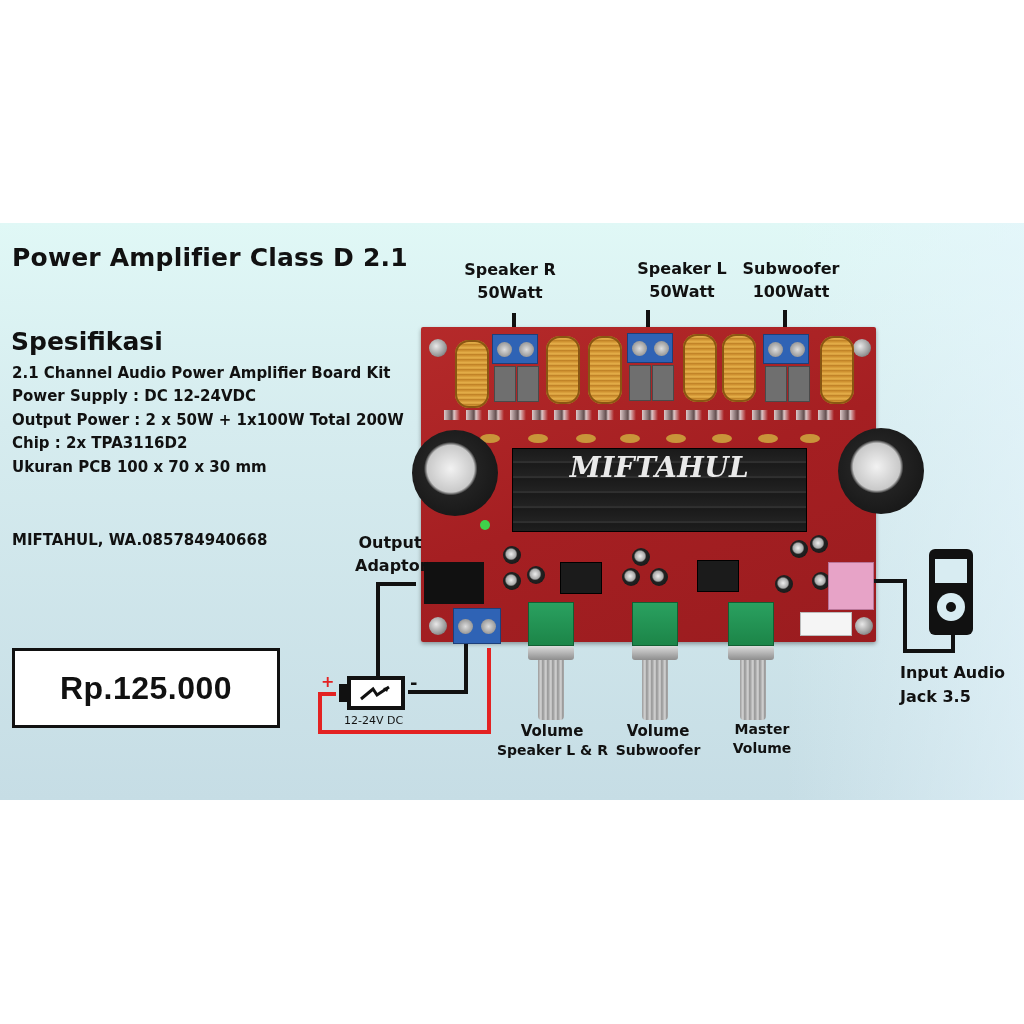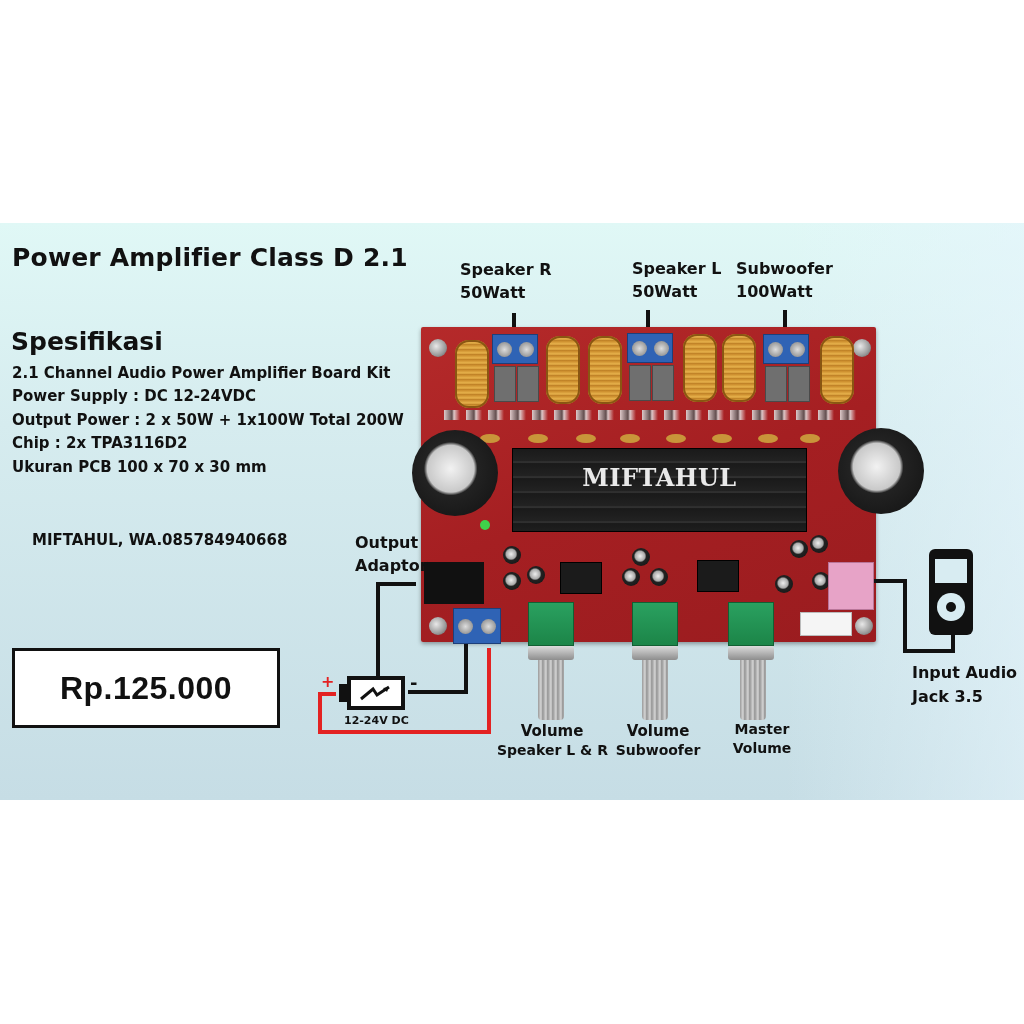--- a/index.html
+++ b/index.html
@@ -7,46 +7,46 @@
          font-family:"DejaVu Sans", sans-serif; color:#111; }
   .photo { position:absolute; left:0; top:223px; width:1024px; height:577px;
            background:linear-gradient(180deg,#e0f8f6 0%,#d6ecef 35%,#c6dde5 100%); }
   .photo::after { content:""; position:absolute; right:0; top:0; width:240px; height:100%;
            background:linear-gradient(90deg, rgba(255,255,255,0) 0%, rgba(230,245,252,0.6) 100%); }
   .abs { position:absolute; }
   .title { left:12px; top:243px; font-size:25px; font-weight:bold; letter-spacing:0.2px; }
   .spec-h { left:11px; top:327px; font-size:25px; font-weight:bold; }
   .spec-list { left:12px; top:362px; font-size:15px; font-weight:bold; line-height:23.4px; }
   .spec-list div { white-space:nowrap; }
-  .contact { left:12px; top:531px; font-size:15px; font-weight:bold;margin-left:20px; }
+  .contact { left:12px; top:531px; font-size:15px; font-weight:bold; }
   .price-box { left:12px; top:648px; width:268px; height:80px; background:#fff; border:3px solid #111;
                box-sizing:border-box; display:flex; align-items:center; justify-content:center; }
   .price { font-size:32px; font-weight:bold; letter-spacing:0.5px; font-family:"Liberation Sans", sans-serif; }
-  .lbl { font-size:16px; font-weight:bold; text-align:left; line-height:23px; white-space:nowrap; }
+  .lbl { font-size:16px; font-weight:bold; text-align:center; line-height:23px; white-space:nowrap; }
   .lbl-sm { font-size:14px; font-weight:bold; text-align:center; line-height:19px; white-space:nowrap; }
   .line { position:absolute; background:#111; }
   .red { position:absolute; background:#e32222; }
 
   
   .pcb { left:421px; top:327px; width:455px; height:315px;
          background:linear-gradient(160deg,#b52a2a 0%,#a51f22 50%,#9a1c1f 100%);
          border-radius:2px; box-shadow:0 2px 4px rgba(0,0,0,0.35); }
   .screw { position:absolute; width:18px; height:18px; border-radius:50%;
            background:radial-gradient(circle at 40% 40%,#e8e8e8 0%,#9a9a9a 60%,#555 100%); }
   .toroid { position:absolute; width:34px; height:68px; border-radius:14px;
             background:repeating-linear-gradient(180deg,#c98a2b 0px,#e7b24c 3px,#b5741d 5px); 
             box-shadow: inset 0 0 0 2px #8a5612; }
   .terminal { position:absolute; width:46px; height:30px; background:#2f63b5; border:1px solid #1d3f7a; box-sizing:border-box;
               display:flex; justify-content:space-around; align-items:center; }
   .terminal span { width:15px; height:15px; border-radius:50%; background:radial-gradient(circle,#ddd 0%,#999 70%,#666 100%); }
   .inductor { position:absolute; width:22px; height:36px; background:#6f6f6f; border:1px solid #4a4a4a; box-sizing:border-box; }
   .heatsink { position:absolute; left:512px; top:448px; width:295px; height:84px;
               background:repeating-linear-gradient(180deg,#1a1a1a 0px,#222 12px,#3a3a3a 13px,#111 15px);
               border:1px solid #000; box-sizing:border-box; text-align:center; }
-  .hs-brand { font-family:"DejaVu Serif", serif; font-weight:bold; color:#e9e9e9; font-size:24px; margin-top:14px; letter-spacing:0.5px; }
+  .hs-brand { font-family:"DejaVu Serif", serif; font-weight:bold; color:#e9e9e9; font-size:28px; margin-top:2px; letter-spacing:0.5px;font-style:italic; }
   .hs-phone { font-family:"DejaVu Serif", serif; font-weight:bold; color:#e9e9e9; font-size:15px; margin-top:0px; }
   .cap-big { position:absolute; width:86px; height:86px; border-radius:50%;
              background:radial-gradient(circle at 45% 45%,#f2f2f2 0%,#c9c9c9 35%,#222 40%,#111 100%); }
   .cap-sm { position:absolute; width:18px; height:18px; border-radius:50%;
             background:radial-gradient(circle at 45% 45%,#eee 0%,#aaa 35%,#222 45%,#111 100%); }
   .cer { position:absolute; width:20px; height:9px; border-radius:50%; background:#c9953a; }
   .ic { position:absolute; width:40px; height:30px; background:#1b1b1b; border:1px solid #000; }
   .pot { position:absolute; width:46px; height:44px; background:linear-gradient(180deg,#2aa160,#1c8548); border:1px solid #126033; box-sizing:border-box; }
   .shaft { position:absolute; width:26px; height:60px;
            background:repeating-linear-gradient(90deg,#9a9a9a 0px,#d6d6d6 3px,#8a8a8a 5px); border-radius:0 0 4px 4px; }
@@ -214,28 +214,28 @@
 <div class="red" style="left:487px; top:648px; width:4px; height:86px;"></div>
 <div class="abs" style="left:321px; top:672px; color:#e32222; font-weight:bold; font-size:16px;">+</div>
 <div class="abs" style="left:410px; top:672px; color:#111; font-weight:bold; font-size:18px;">-</div>
 <div class="battery-cap"></div>
 <div class="battery">
   <svg width="50" height="26" viewBox="0 0 50 26">
     <polyline points="10,19 22,9 26,15 38,7" fill="none" stroke="#111" stroke-width="3"></polyline>
     <polygon points="38,7 32,8 36,12" fill="#111"></polygon>
   </svg>
 </div>
-<div class="abs" style="left:344px; top:714px; font-size:11px; font-weight:bold;text-align:right;">12-24V DC</div>
+<div class="abs" style="left:344px; top:714px; font-size:11px; font-weight:normal;text-align:right;">12-24V DC</div>
 
 <div class="line" style="left:874px; top:579px; width:32px; height:4px;"></div>
 <div class="line" style="left:903px; top:579px; width:4px; height:73px;"></div>
 <div class="line" style="left:903px; top:649px; width:52px; height:4px;"></div>
 <div class="line" style="left:951px; top:632px; width:4px; height:20px;"></div>
 <div class="player">
   <div class="player-screen"></div>
   <div class="player-wheel">
       <div class="player-center"></div>
     </div>
 </div>
-<div class="abs lbl" style="left:900px; top:661px; text-align:left; line-height:24px;margin-left:12px;">
+<div class="abs lbl" style="left:900px; top:661px; text-align:left; line-height:24px;">
   <div>Input Audio</div>
   <div>Jack 3.5</div>
 </div>
 
 </body></html>

